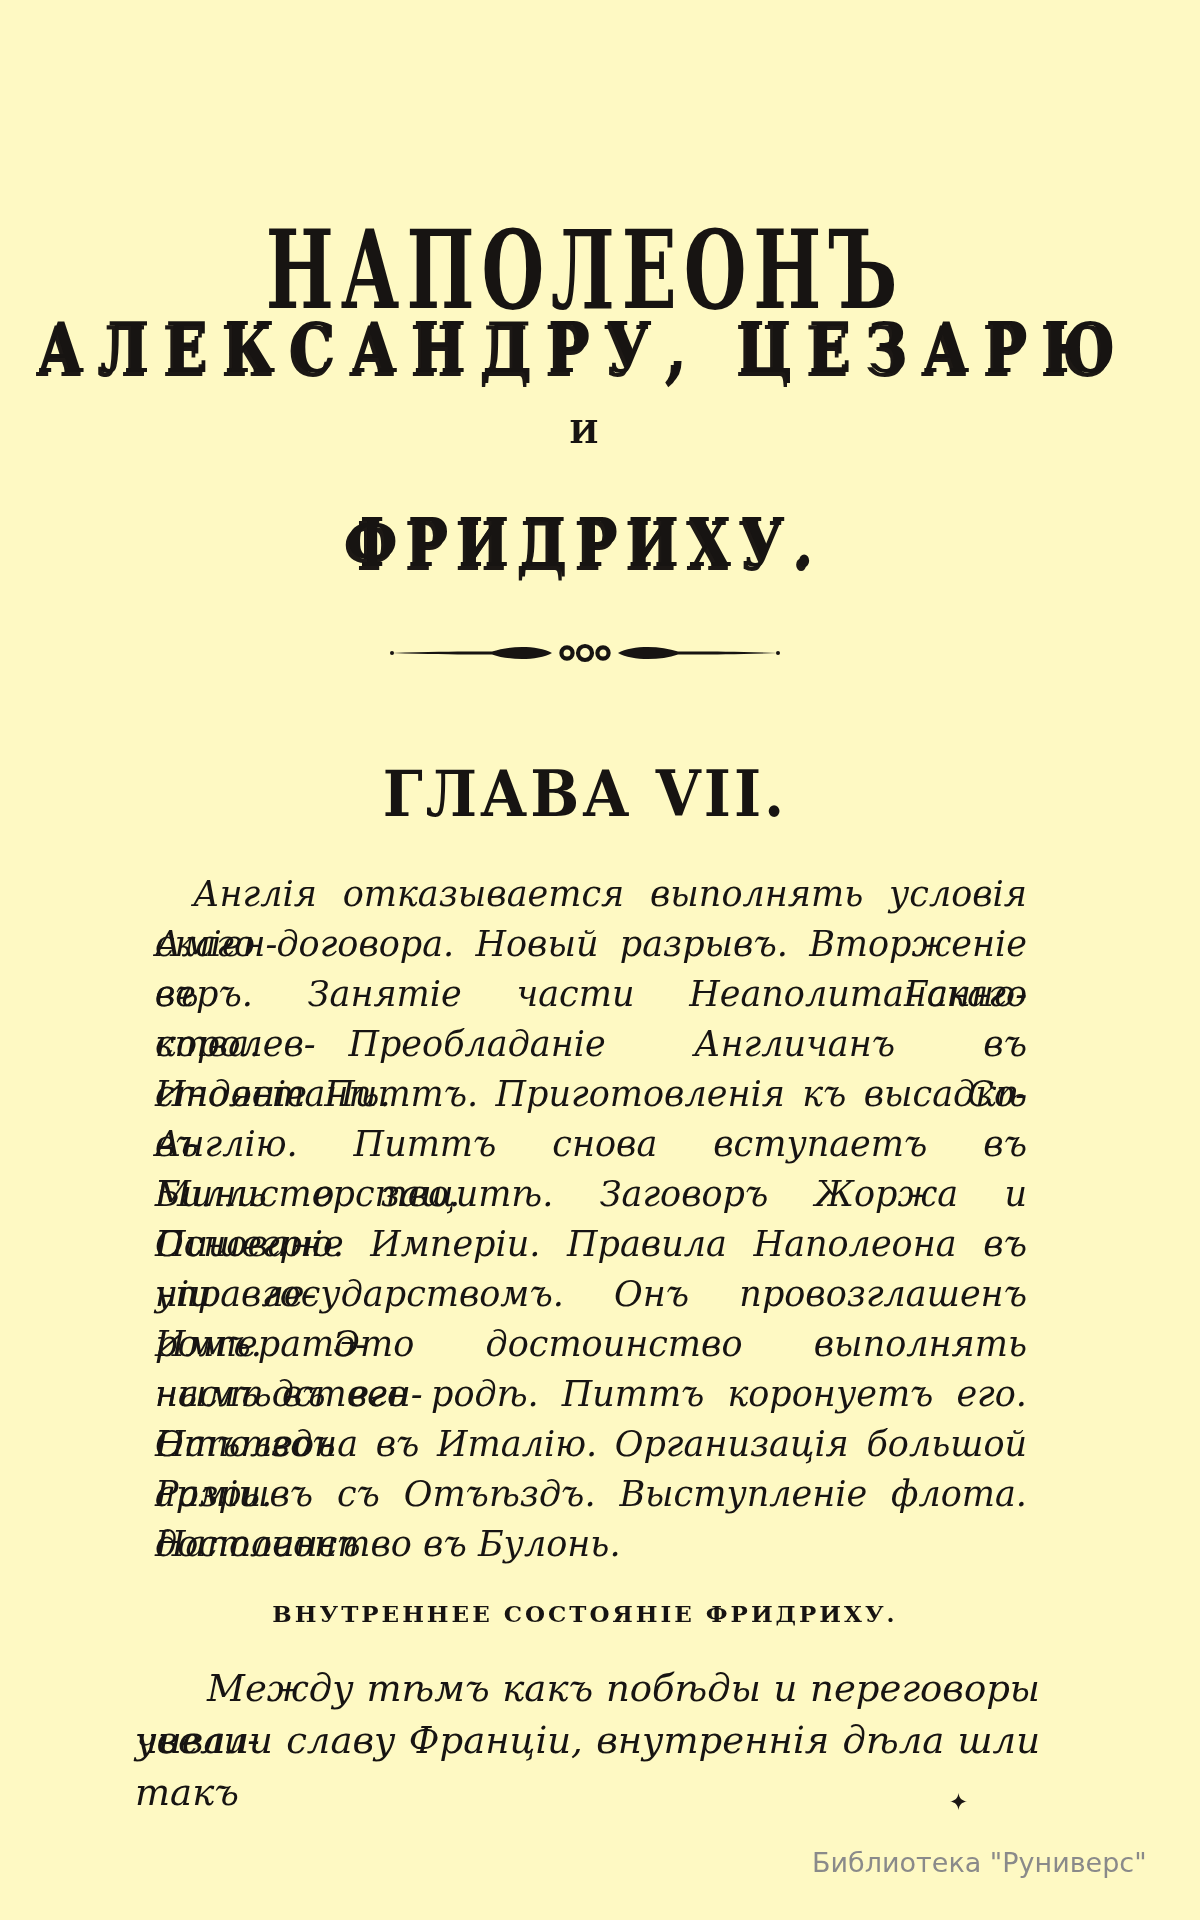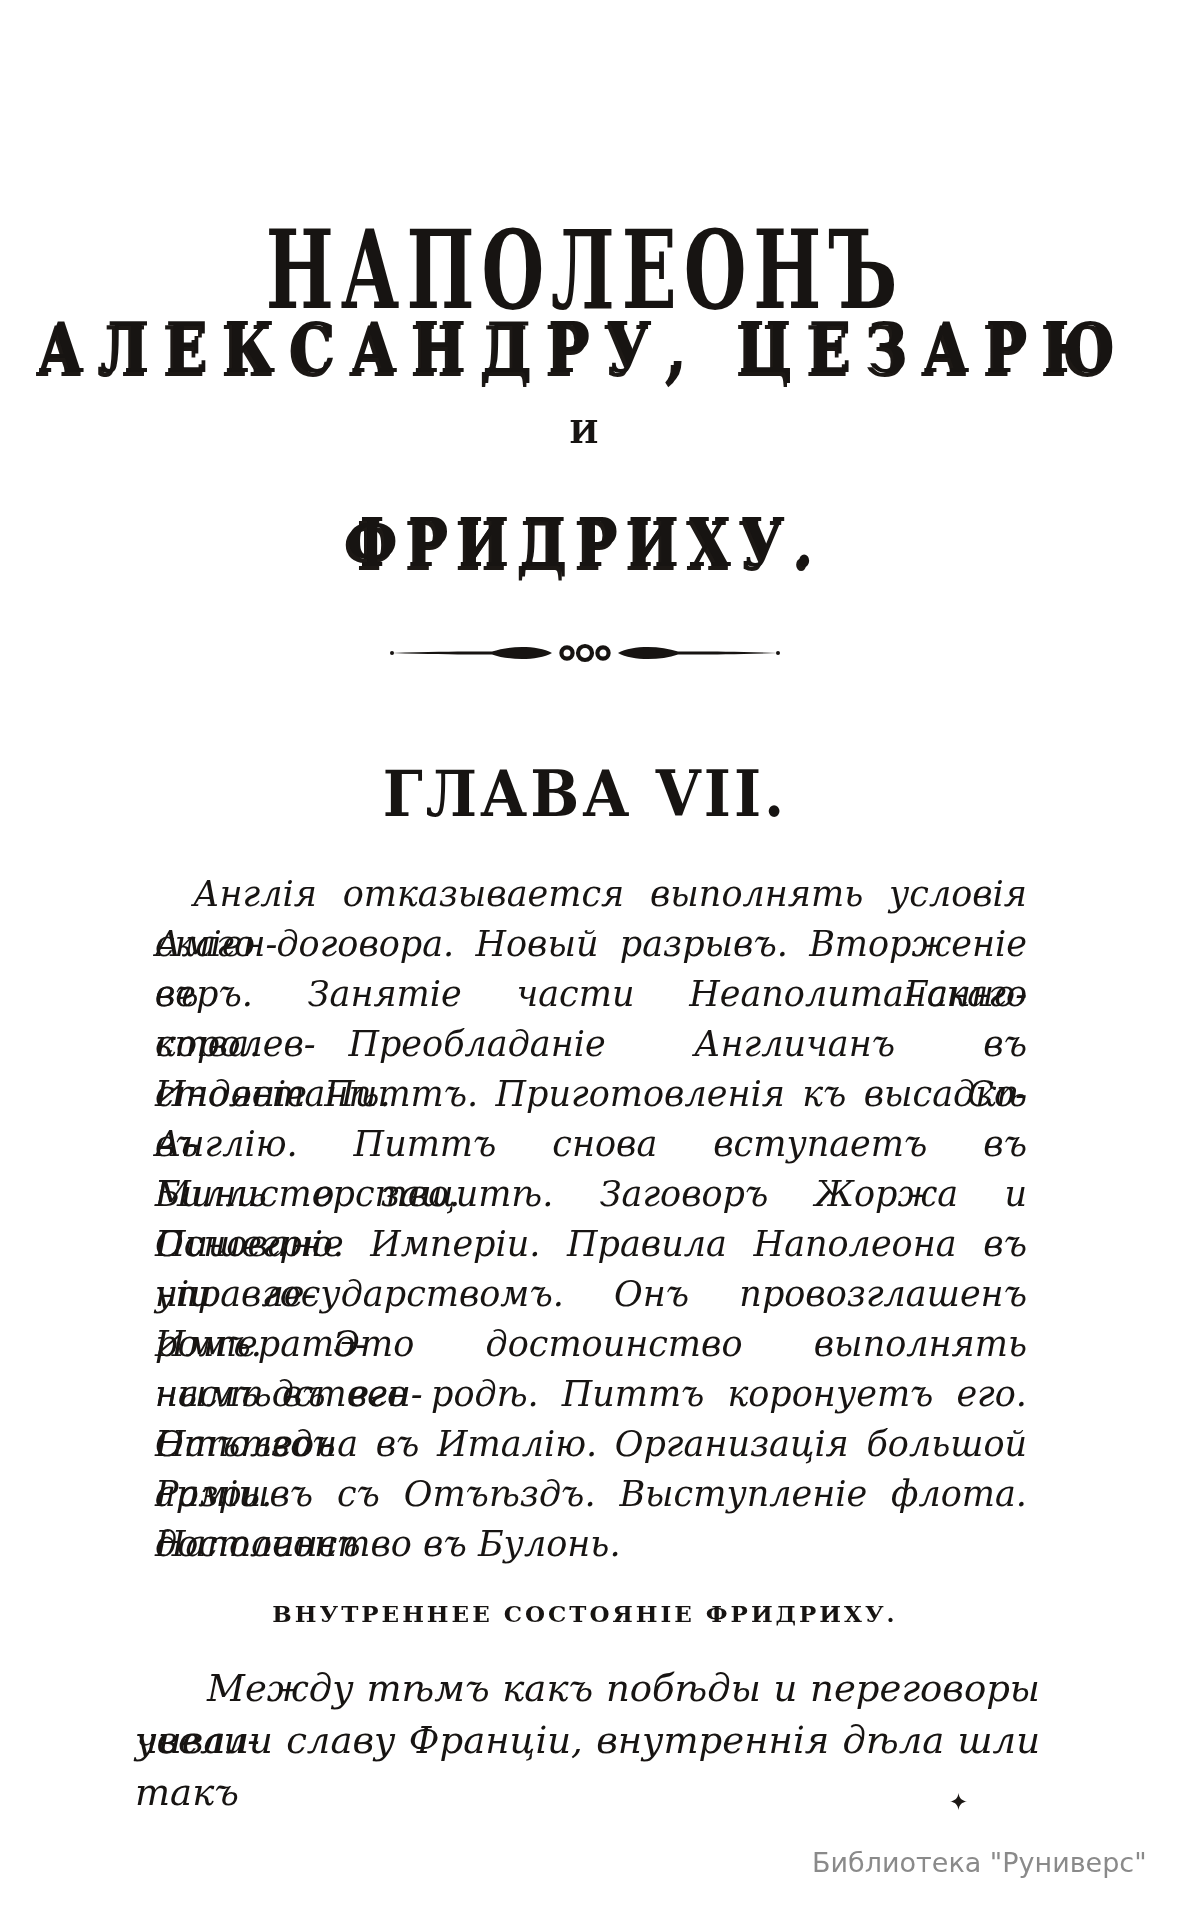--- a/index.html
+++ b/index.html
@@ -1,18 +1,18 @@
 <!DOCTYPE html>
 <html><head>
 <meta charset="utf-8">
 <style>
   html,body { margin:0; padding:0; background:#e8e8e8; }
   .sheet {
     position:relative; width:1200px; height:1920px; margin:0 auto;
-    background:#ffffff; overflow:hidden;
+    background:#fef9c3; overflow:hidden;
     font-family:"DejaVu Serif","Liberation Serif",serif; color:#171412;
   }
   .centered { position:absolute; left:0; width:1170px; text-align:center; }
 
   .title-main {
     top:206px; font-size:72px; font-weight:bold; letter-spacing:7px;
     transform:scaleY(1.5); transform-origin:center top; white-space:nowrap;
   }
   .title-sub {
     top:306px; font-size:56px; font-weight:bold; letter-spacing:16px;

